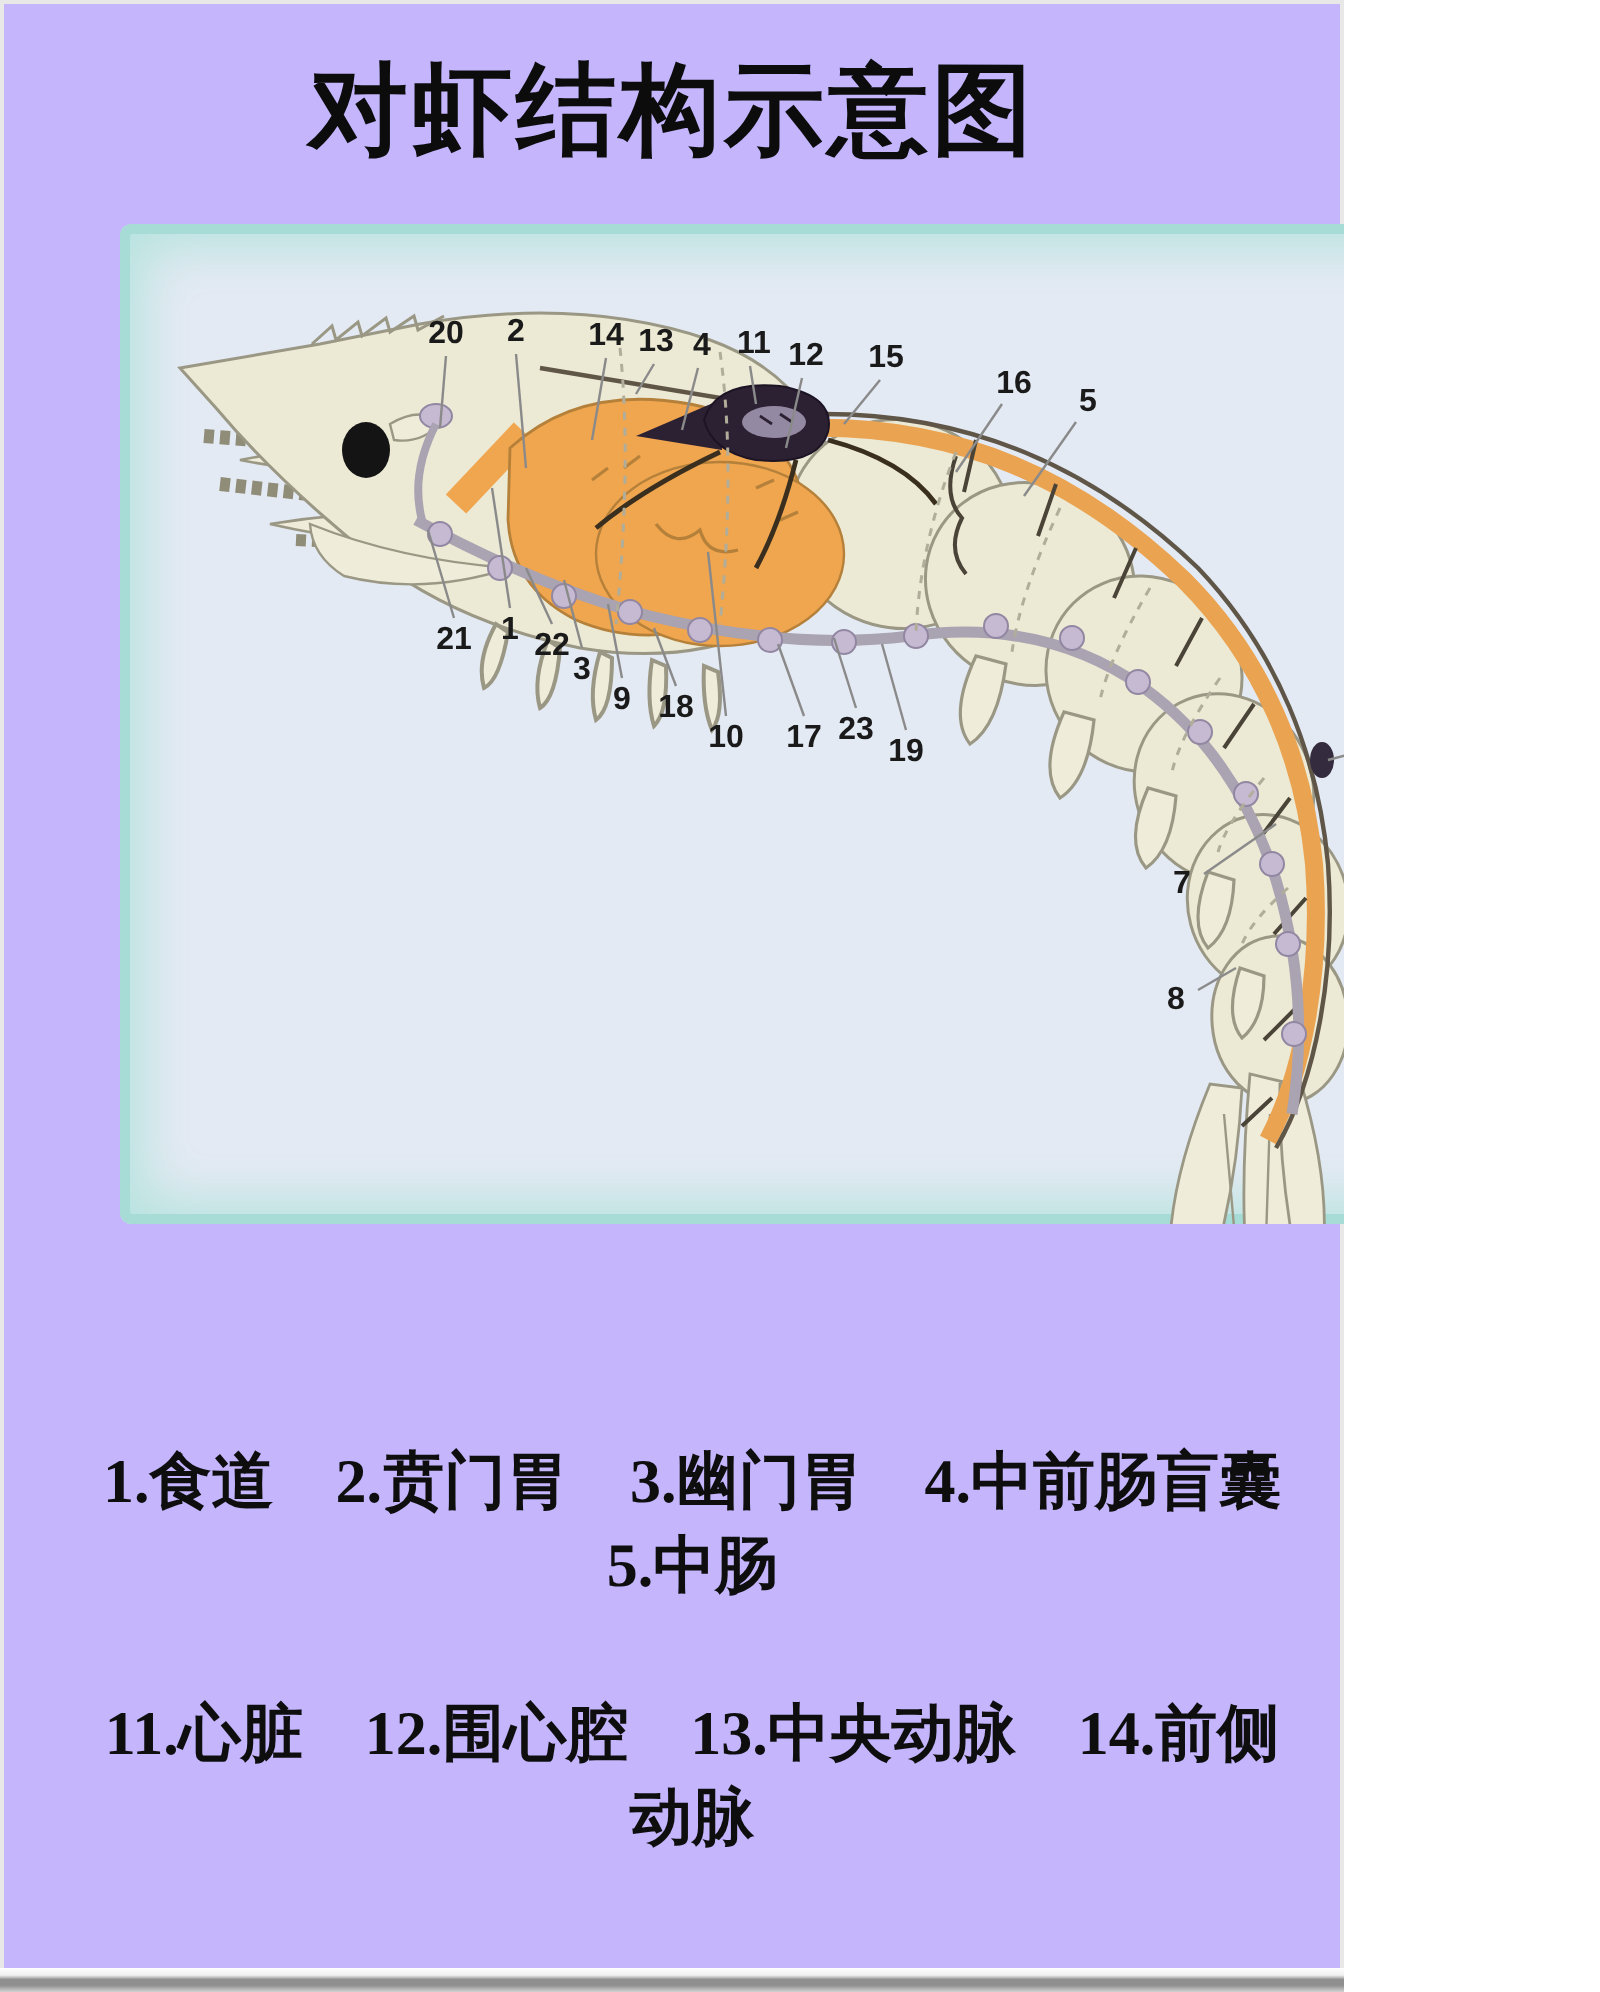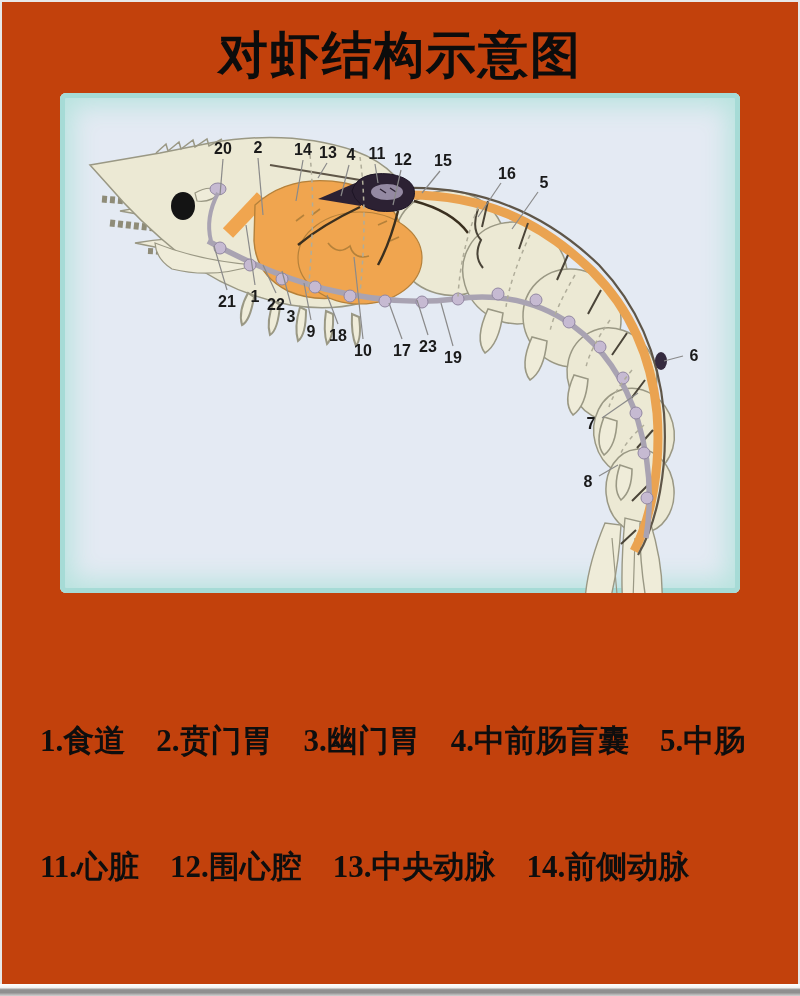--- a/index.html
+++ b/index.html
@@ -1,38 +1,38 @@
 <!DOCTYPE html>
 <html><head>
 <meta charset="utf-8">
 <style>
   * { margin:0; padding:0; box-sizing:border-box; }
   html,body { background:#fff; }
   .page {
-    position:relative; width:800px; height:996px; background:#c2410c;
+    position:relative; width:672px; height:996px; background:#c4b5fd;
     overflow:hidden; font-family:"Liberation Serif", serif;
     box-shadow: inset 0 0 0 2px #e8e8e8;
   }
   .title {
     position:absolute; top:22px; left:0; right:0; text-align:center;
     font-size:50px; font-weight:900; color:#0c0c0c; letter-spacing:2px;
     font-family:"Liberation Serif", serif;
   }
   .diagram {
-    position:absolute; left:60px; top:93px; width:680px; height:500px;
+    position:absolute; left:60px; top:112px; width:680px; height:500px;
     background:#e4eaf3; border-radius:6px;
     box-shadow: inset 0 0 0 5px #a6dbd6, inset 0 0 26px 12px #b7e3de;
   }
   .diagram svg { position:absolute; left:0; top:0; width:680px; height:500px; }
   .legend {
     position:absolute; top:636px; left:40px; right:20px;
     font-size:31px; font-weight:700; color:#0e0e0e; line-height:42px;
     font-family:"Liberation Serif", serif; white-space:pre-wrap;
   }
-  .legend .ln { height:42px; }
+  .legend .ln { height:42px;text-align:center; }
   .bottom-bar {
     position:absolute; left:0; right:0; bottom:0; height:12px;
     background:linear-gradient(to bottom,#ffffff 0%,#f1f1f1 30%,#8f8f8f 48%,#8f8f8f 72%,#d2d2d2 100%);
   }
 </style>
 </head>
 <body>
 
 <div class="page">
 

